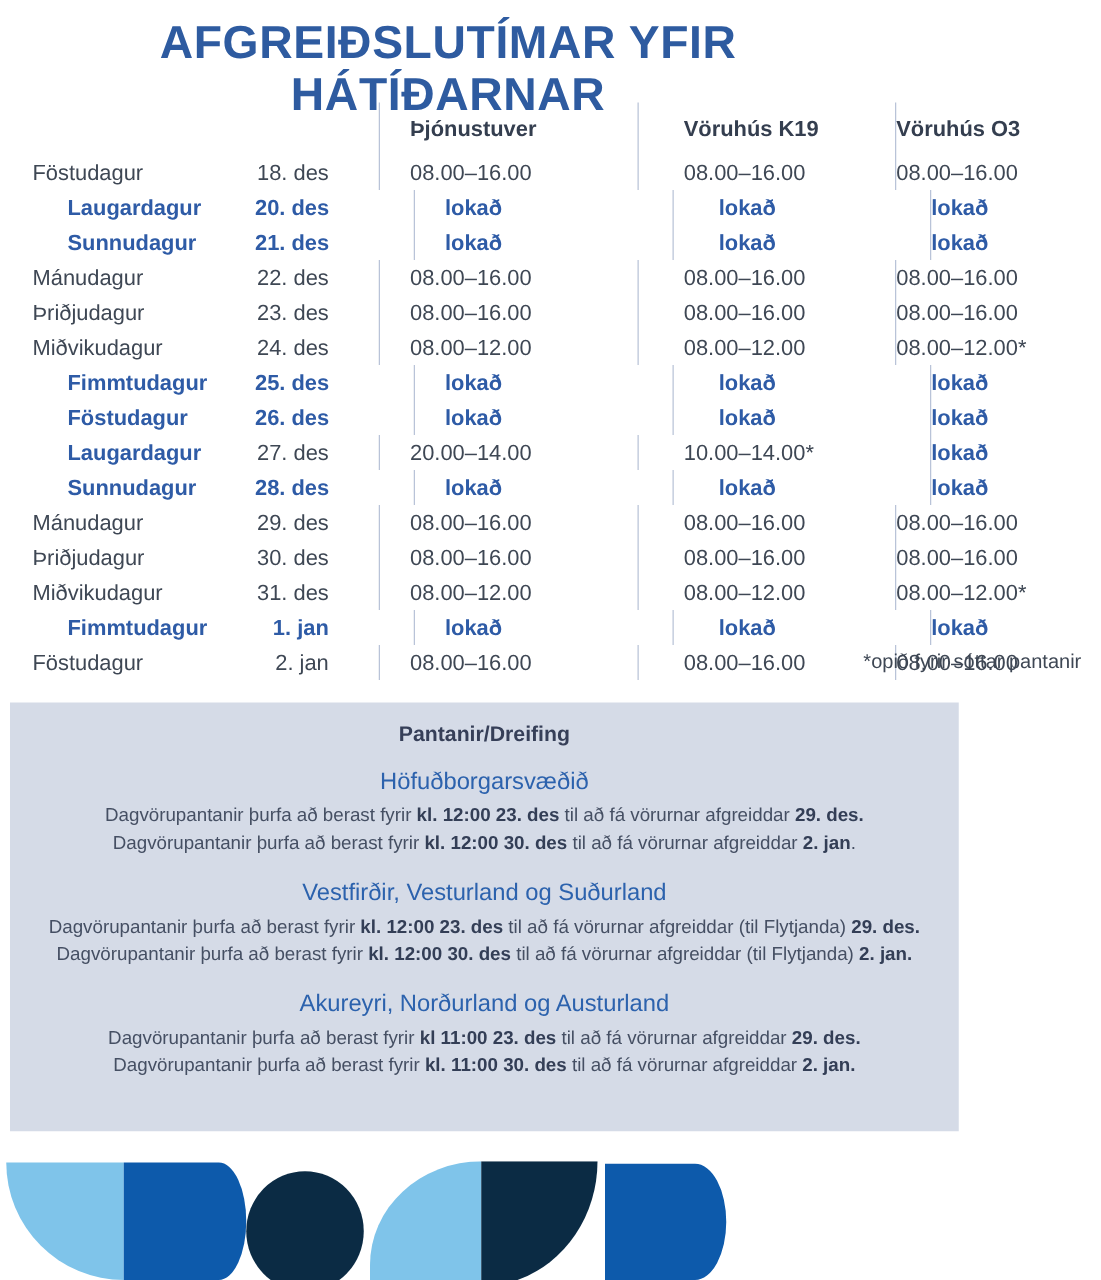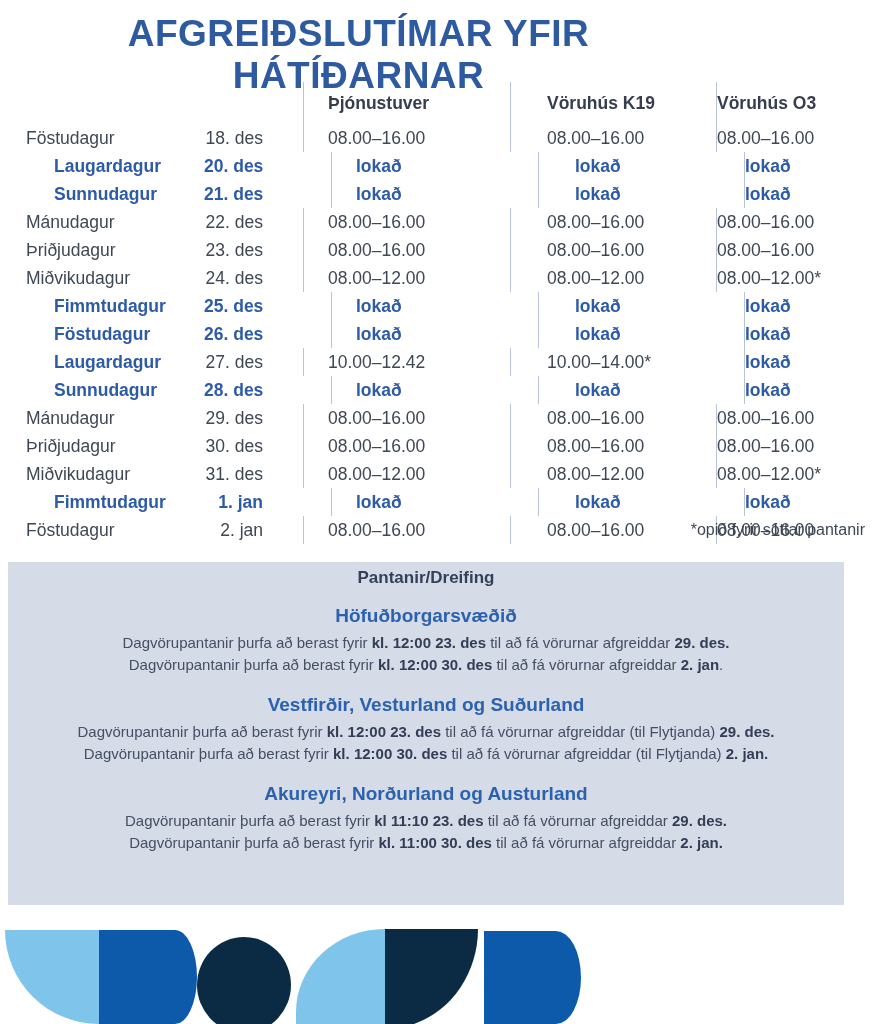--- a/index.html
+++ b/index.html
@@ -30,26 +30,26 @@
   .cell.c1{padding-left:24px;}
   .cell.c2{padding-left:36px;}
   .cell.c3{}
   .hdr{font-weight:700;color:var(--header_navy);font-size:17.5px;}
   .cell.hl{font-weight:700;color:var(--accent_blue);margin-left:28px;}
 
   .footnote{position:absolute;top:521px;right:16px;font-size:16px;
     color:var(--text_dark);}
 
   
-  #panel{position:absolute;left:8px;top:562px;width:836px;height:343px;
+  #panel{position:absolute;left:8px;top:562px;width:759px;height:343px;
     background:var(--panel_bg);text-align:center;overflow:hidden;box-sizing:border-box;
-    padding-top:6px;}
+    padding-top:16px;}
   .panel-title{font-size:17px;font-weight:700;color:var(--panel_title);}
   .sec{margin-top:17px;}
-  .sec-h{font-size:19px;font-weight:700;color:var(--section_blue);margin-bottom:5px;}
+  .sec-h{font-size:19px;font-weight:400;color:var(--section_blue);margin-bottom:5px;}
   .line{font-size:15px;line-height:22.4px;color:var(--panel_text);}
   .line .b{font-weight:700;color:var(--panel_bold);}
 
   
   #logo-band{position:absolute;left:0;top:929px;width:881px;height:95px;}
   #logo-band svg{position:absolute;left:0;top:0;}
 </style>
 </head>
 <body>
 
@@ -128,21 +128,21 @@
           <div class="cell date hl">26. des</div>
           <div class="cell "></div>
           <div class="cell c1 hl">lokað</div>
           <div class="cell c2 hl">lokað</div>
           <div class="cell c3 hl">lokað</div>
         </div>
         <div class="s-row">
           <div class="cell day hl">Laugardagur</div>
           <div class="cell date">27. des</div>
           <div class="cell "></div>
-          <div class="cell c1">10.00–12.42</div>
+          <div class="cell c1">20.00–14.00</div>
           <div class="cell c2">10.00–14.00*</div>
           <div class="cell c3 hl">lokað</div>
         </div>
         <div class="s-row">
           <div class="cell day hl">Sunnudagur</div>
           <div class="cell date hl">28. des</div>
           <div class="cell "></div>
           <div class="cell c1 hl">lokað</div>
           <div class="cell c2 hl">lokað</div>
           <div class="cell c3 hl">lokað</div>
@@ -200,21 +200,21 @@
           <div class="line"><span>Dagvörupantanir þurfa að berast fyrir </span><span class="b">kl. 12:00 23. des</span><span> til að fá vörurnar afgreiddar </span><span class="b">29. des.</span></div>
           <div class="line"><span>Dagvörupantanir þurfa að berast fyrir </span><span class="b">kl. 12:00 30. des</span><span> til að fá vörurnar afgreiddar </span><span class="b">2. jan</span><span>.</span></div>
         </div>
         <div class="sec">
           <div class="sec-h">Vestfirðir, Vesturland og Suðurland</div>
           <div class="line"><span>Dagvörupantanir þurfa að berast fyrir </span><span class="b">kl. 12:00 23. des</span><span> til að fá vörurnar afgreiddar (til Flytjanda) </span><span class="b">29. des.</span></div>
           <div class="line"><span>Dagvörupantanir þurfa að berast fyrir </span><span class="b">kl. 12:00 30. des</span><span> til að fá vörurnar afgreiddar (til Flytjanda) </span><span class="b">2. jan.</span></div>
         </div>
         <div class="sec">
           <div class="sec-h">Akureyri, Norðurland og Austurland</div>
-          <div class="line"><span>Dagvörupantanir þurfa að berast fyrir </span><span class="b">kl 11:10 23. des</span><span> til að fá vörurnar afgreiddar </span><span class="b">29. des.</span></div>
+          <div class="line"><span>Dagvörupantanir þurfa að berast fyrir </span><span class="b">kl 11:00 23. des</span><span> til að fá vörurnar afgreiddar </span><span class="b">29. des.</span></div>
           <div class="line"><span>Dagvörupantanir þurfa að berast fyrir </span><span class="b">kl. 11:00 30. des</span><span> til að fá vörurnar afgreiddar </span><span class="b">2. jan.</span></div>
         </div>
       </div>
   </div>
 
   <div id="logo-band">
     <svg width="881" height="95" viewBox="0 0 881 95">
       <path d="M5 1 A94 94 0 0 0 99 95 L99 1 Z" fill="var(--logo_light)"></path>
       <path d="M99 1 H175 A22 47 0 0 1 175 95 H99 Z" fill="var(--logo_blue)"></path>
       <ellipse cx="244" cy="56" rx="47" ry="48" fill="var(--logo_navy)"></ellipse>

